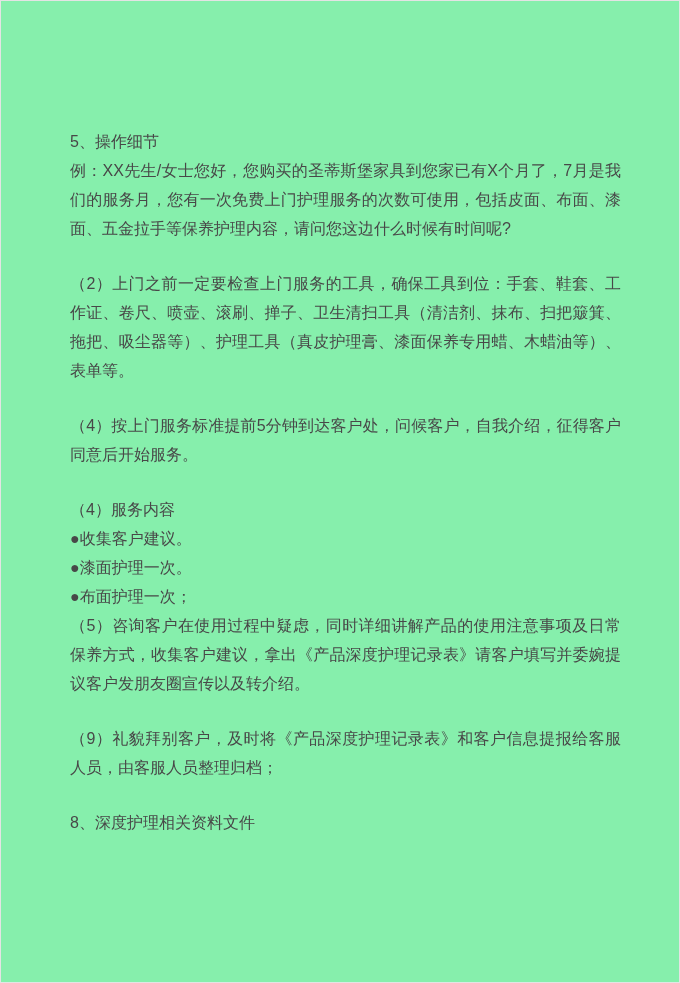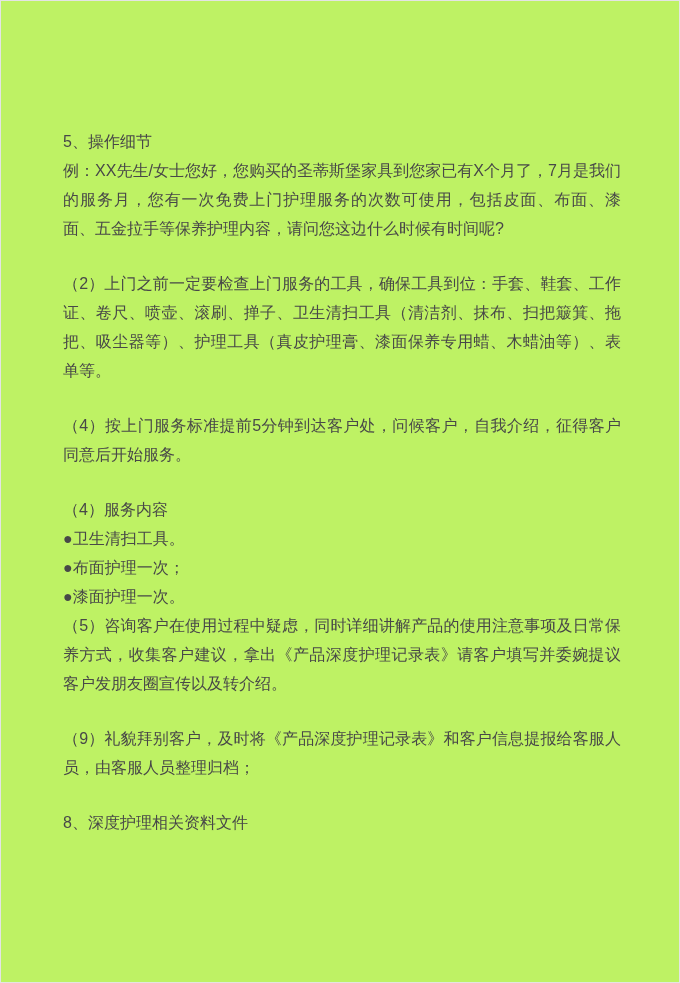--- a/index.html
+++ b/index.html
@@ -9,23 +9,24 @@
   body {
     width: 680px;
     height: 983px;
     background: #ffffff;
     font-family: "Liberation Sans", sans-serif;
   }
   .page {
     box-sizing: border-box;
     width: 680px;
     height: 983px;
-    background: #bef264;
+    background: #86efac;
     border: 1px solid #e4e4e4;
     overflow: hidden;
+    padding-left: 7px;
   }
   .content {
     padding: 126px 58px 0 62px;
     font-size: 16px;
     line-height: 29px;
     color: #484848;
     text-align: justify;
     text-justify: inter-character;
     word-break: break-all;
   }
@@ -46,25 +47,25 @@
 
 
     <p class="para">例：XX先生/女士您好，您购买的圣蒂斯堡家具到您家已有X个月了，7月是我们的服务月，您有一次免费上门护理服务的次数可使用，包括皮面、布面、漆面、五金拉手等保养护理内容，请问您这边什么时候有时间呢?</p>
 
     <p class="para">（2）上门之前一定要检查上门服务的工具，确保工具到位：手套、鞋套、工作证、卷尺、喷壶、滚刷、掸子、卫生清扫工具（清洁剂、抹布、扫把簸箕、拖把、吸尘器等）、护理工具（真皮护理膏、漆面保养专用蜡、木蜡油等）、表单等。</p>
 
     <p class="para">（4）按上门服务标准提前5分钟到达客户处，问候客户，自我介绍，征得客户同意后开始服务。</p>
 
     <p class="line">（4）服务内容</p>
 
-    <p class="line">●卫生清扫工具。</p>
+    <p class="line">●收集客户建议。</p>
+
+    <p class="line">●漆面护理一次。</p>
 
     <p class="line">●布面护理一次；</p>
-
-    <p class="line">●漆面护理一次。</p>
 
 
     <p class="para">（5）咨询客户在使用过程中疑虑，同时详细讲解产品的使用注意事项及日常保养方式，收集客户建议，拿出《产品深度护理记录表》请客户填写并委婉提议客户发朋友圈宣传以及转介绍。</p>
 
     <p class="para">（9）礼貌拜别客户，及时将《产品深度护理记录表》和客户信息提报给客服人员，由客服人员整理归档；</p>
 
     <p class="line">8、深度护理相关资料文件</p>
 
   </div>
 </div>

